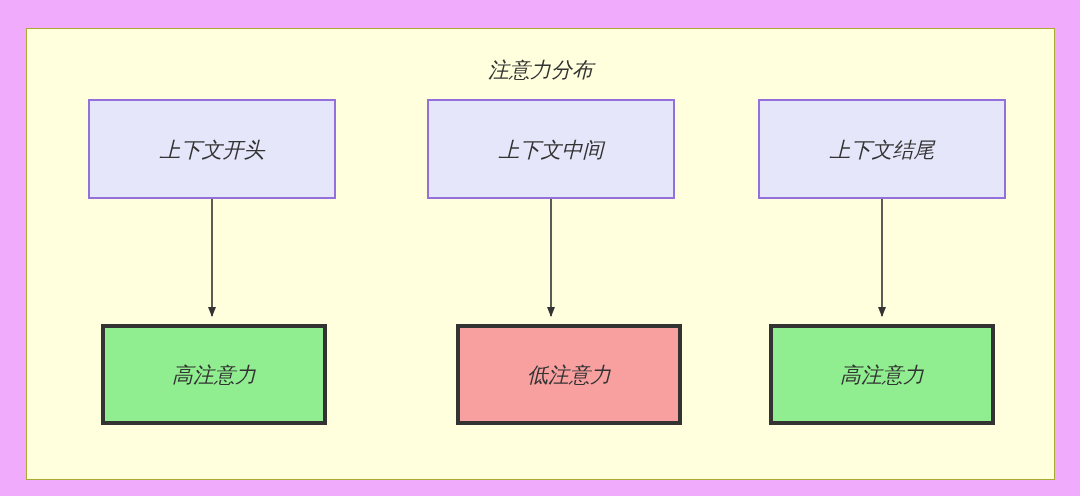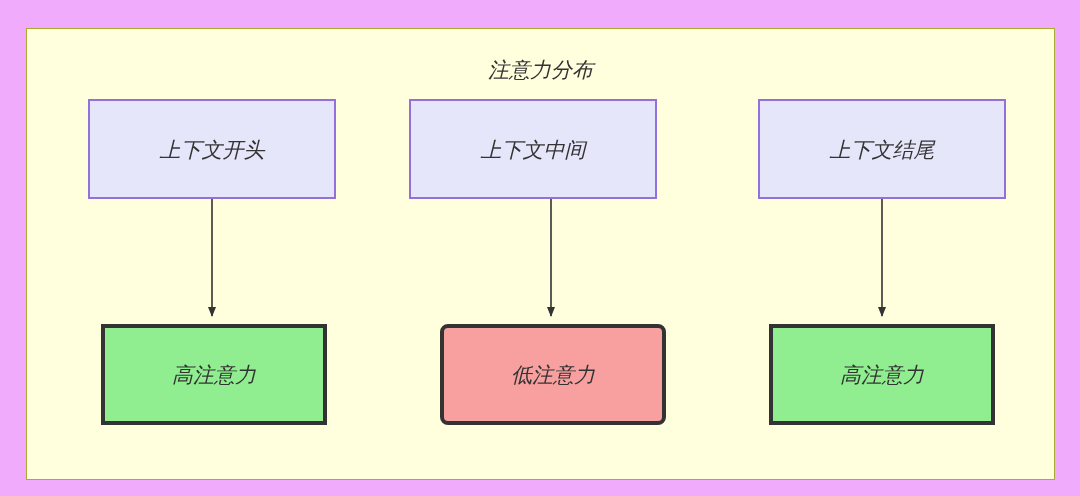--- a/index.html
+++ b/index.html
@@ -71,25 +71,25 @@
     width: 226px;
     height: 101px;
     border: 4px solid #333333;
   }
 
   .fill-green  { background: #90ee90; }
   .fill-red    { background: #f8a0a0; }
 
   
   .col-a .node-top    { left: 88px;  top: 92px; }
-  .col-b .node-top    { left: 409px; top: 92px; justify-content: center; }
+  .col-b .node-top    { left: 427px; top: 92px; justify-content: center; }
   .col-c .node-top    { left: 758px; top: 92px; justify-content: center; }
 
   .col-a .node-bottom { left: 101px; top: 317px; }
-  .col-b .node-bottom { left: 440px; top: 317px; border-radius: 8px; }
+  .col-b .node-bottom { left: 456px; top: 317px; }
   .col-c .node-bottom { left: 769px; top: 317px; }
 
   
   .edge-layer {
     position: absolute;
     left: 0;
     top: 0;
     width: 1080px;
     height: 496px;
     pointer-events: none;

